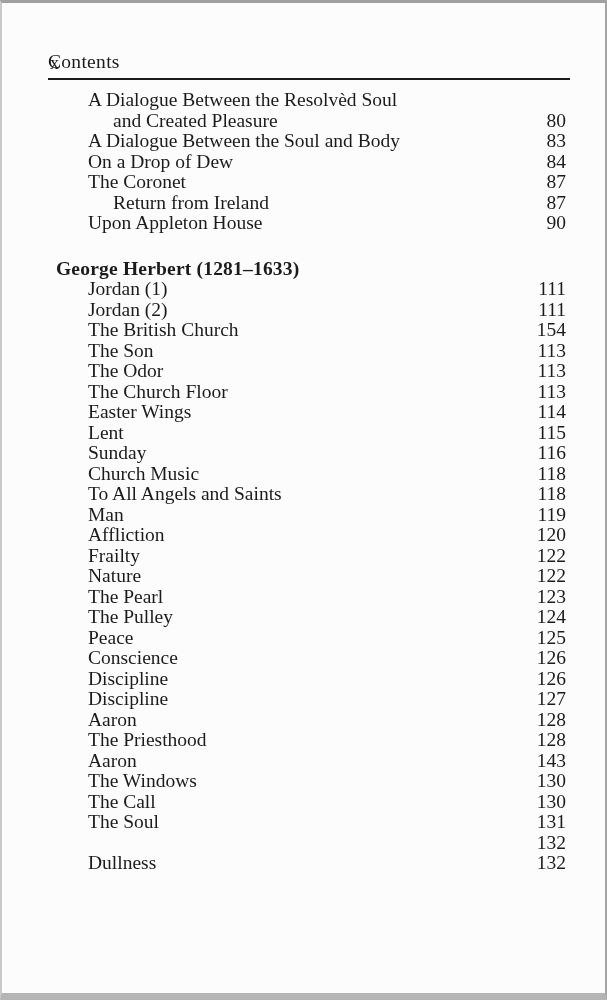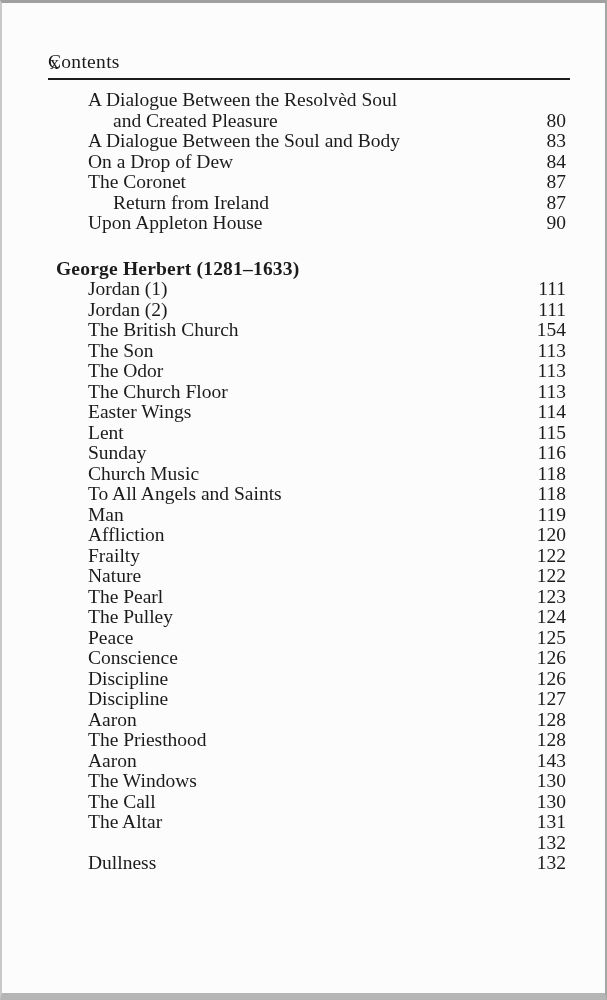--- a/index.html
+++ b/index.html
@@ -197,21 +197,21 @@
           </div>
           <div class="toc-row">
             <span class="toc-title">The Windows</span>
             <span class="toc-page">130</span>
           </div>
           <div class="toc-row">
             <span class="toc-title">The Call</span>
             <span class="toc-page">130</span>
           </div>
           <div class="toc-row">
-            <span class="toc-title">The Altar</span>
+            <span class="toc-title">The Soul</span>
             <span class="toc-page">131</span>
           </div>
           <div class="toc-row">
             <span class="toc-page">132</span>
           </div>
           <div class="toc-row">
             <span class="toc-title">Dullness</span>
             <span class="toc-page">132</span>
           </div>
         </div>

